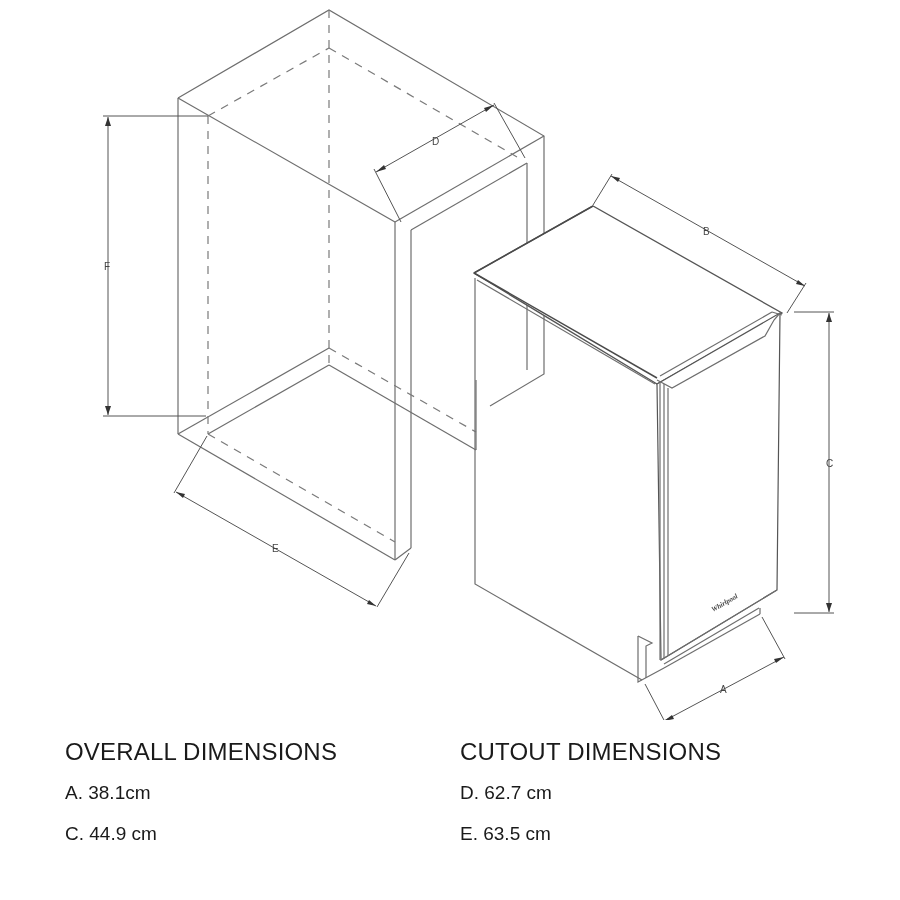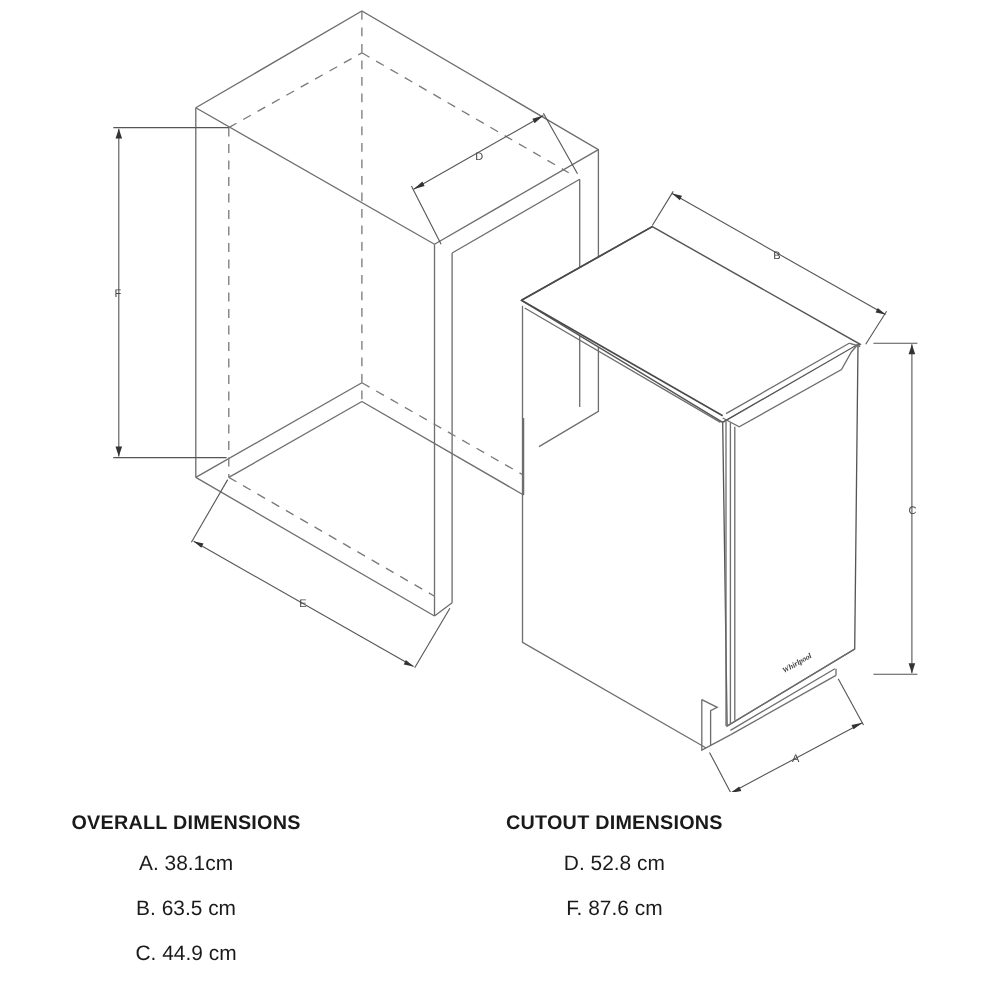--- a/index.html
+++ b/index.html
@@ -5,22 +5,22 @@
   html, body { margin:0; padding:0; background:#ffffff; }
   body { width:900px; height:900px; position:relative; overflow:hidden;
          font-family: "Liberation Sans", sans-serif; color:#1a1a1a; }
   #drawing { position:absolute; left:0; top:0; width:900px; height:720px; }
   .ln { stroke:#6e6e6e; stroke-width:1.2; fill:none; }
   .ln-d { stroke:#7a7a7a; stroke-width:1.2; fill:none; stroke-dasharray:8 7; }
   .ln-dark { stroke:#4a4a4a; stroke-width:1.5; fill:none; }
   .dim { stroke:#555; stroke-width:1; fill:none; }
   .lbl { font-family: "Liberation Sans", sans-serif; font-size:10px; fill:#444; }
   .col { position:absolute; top:738px; }
-  .col h2 { margin:0 0 14px 0; font-weight:bold; font-size:18px; letter-spacing:0.2px; }
-  .col .row { font-size:19px; margin:0 0 15px 0; height:26px; line-height:26px;text-align:center; }
+  .col h2 { margin:0 0 14px 0; font-weight:normal; font-size:24px; letter-spacing:0.2px; }
+  .col .row { font-size:19px; margin:0 0 15px 0; height:26px; line-height:26px; }
   #col-overall { left:65px; }
   #col-cutout { left:460px; }
 </style>
 </head>
 <body>
 
 <svg id="drawing" viewBox="0 0 900 720" xmlns="http://www.w3.org/2000/svg">
 
   <g>
 
@@ -128,21 +128,20 @@
     <line class="dim" x1="762" y1="617" x2="785" y2="659"></line>
     <polygon points="664,721 672,715 674,719" fill="#333"></polygon>
     <polygon points="784,657 776,663 774,659" fill="#333"></polygon>
     <text class="lbl" x="720" y="693">A</text>
   </g>
 </svg>
 
 <div class="col" id="col-overall">
   <h2>OVERALL DIMENSIONS</h2>
   <div class="row">A. 38.1cm</div>
-  <div class="row">B. 63.5 cm</div>
   <div class="row">C. 44.9 cm</div>
 </div>
 
 <div class="col" id="col-cutout">
   <h2>CUTOUT DIMENSIONS</h2>
-  <div class="row">D. 52.8 cm</div>
-  <div class="row">F. 87.6 cm</div>
+  <div class="row">D. 62.7 cm</div>
+  <div class="row">E. 63.5 cm</div>
 </div>
 
 </body></html>

